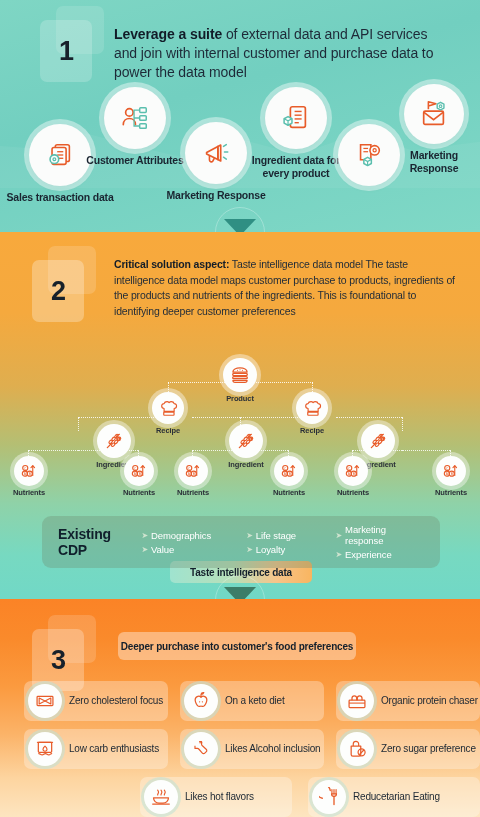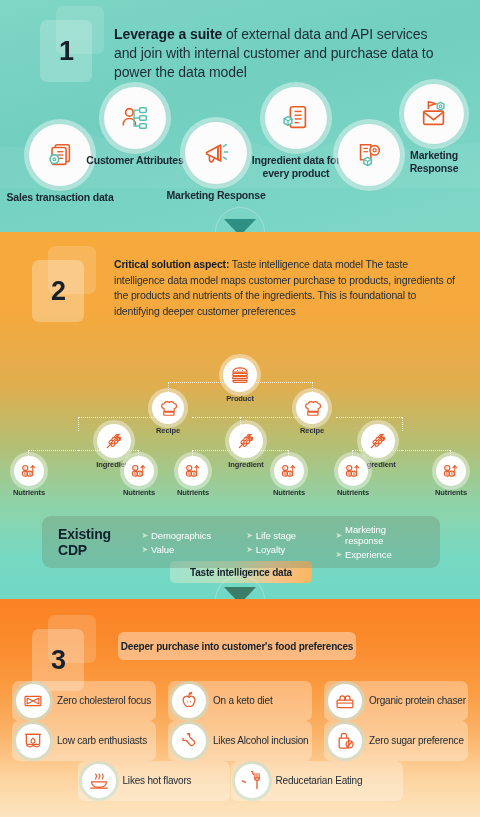--- a/index.html
+++ b/index.html
@@ -126,21 +126,21 @@
   .s3-num .sq-front { left:8px; top:14px; background:rgba(255,255,255,0.26); }
 
   .pill-deeper {
     position:absolute; left:118px; top:33px; width:238px; height:28px;
     background:rgba(255,255,255,0.38); border-radius:6px;
     display:flex; align-items:center; justify-content:center;
     font-size:10px; font-weight:700; color:#14202c; letter-spacing:-0.2px;
   }
 
   .prefs { position:absolute; left:0; top:82px; width:480px; }
-  .prow { display:flex; justify-content:center; gap:12px; margin-bottom:0; }
+  .prow { display:flex; justify-content:flex-end; gap:12px; margin-bottom:8px; }
   .pcard {
     height:40px; border-radius:7px; background:rgba(255,255,255,0.30);
     display:flex; align-items:center; padding-left:4px; gap:7px;
   }
   .pcard.w1 { width:144px; }
   .pcard.w2 { width:144px; }
   .pcard.w3 { width:144px; }
   .picon {
     width:34px; height:34px; border-radius:50%; background:#fdfefd;
     display:flex; align-items:center; justify-content:center; flex:0 0 34px;
@@ -633,21 +633,21 @@
               <path d="M5 8.5h11.5v10A2 2 0 0114.5 20.5h-7.5A2 2 0 015 18.5z" fill="none" stroke="#e85c2a" stroke-width="1.5" stroke-linejoin="round"></path>
               <path d="M7.5 8.5V6a3.2 3.2 0 016.5 0v2.5" fill="none" stroke="#e85c2a" stroke-width="1.4"></path>
               <circle cx="17.5" cy="16" r="4.2" fill="none" stroke="#e85c2a" stroke-width="1.5"></circle>
               <line x1="14.8" y1="18.8" x2="20.2" y2="13.2" stroke="#e85c2a" stroke-width="1.5" stroke-linecap="round"></line>
             </svg>
           </div>
           <div class="ptext">Zero sugar preference</div>
         </div>
       </div>
 
-      <div class="prow" style="gap:1px; padding-left:0;">
+      <div class="prow" style="gap:16px; padding-left:0;">
         <div class="pcard" style="width:152px;">
           <div class="picon">
             <svg width="20" height="20" viewBox="0 0 24 24">
               <path d="M3 13h18c0 3.6-3 6.4-6.6 6.4H9.6C6 19.4 3 16.6 3 13z" fill="none" stroke="#e85c2a" stroke-width="1.5" stroke-linejoin="round"></path>
               <line x1="2" y1="20.5" x2="22" y2="20.5" stroke="#e85c2a" stroke-width="1.5" stroke-linecap="round"></line>
               <path d="M8 9.5c0-1.5 1-1.8 1-3.2S8 3.8 8 3.8" fill="none" stroke="#e85c2a" stroke-width="1.4" stroke-linecap="round"></path>
               <path d="M12 9.5c0-1.5 1-1.8 1-3.2S12 3.8 12 3.8" fill="none" stroke="#e85c2a" stroke-width="1.4" stroke-linecap="round"></path>
               <path d="M16 9.5c0-1.5 1-1.8 1-3.2S16 3.8 16 3.8" fill="none" stroke="#e85c2a" stroke-width="1.4" stroke-linecap="round"></path>
             </svg>
           </div>

